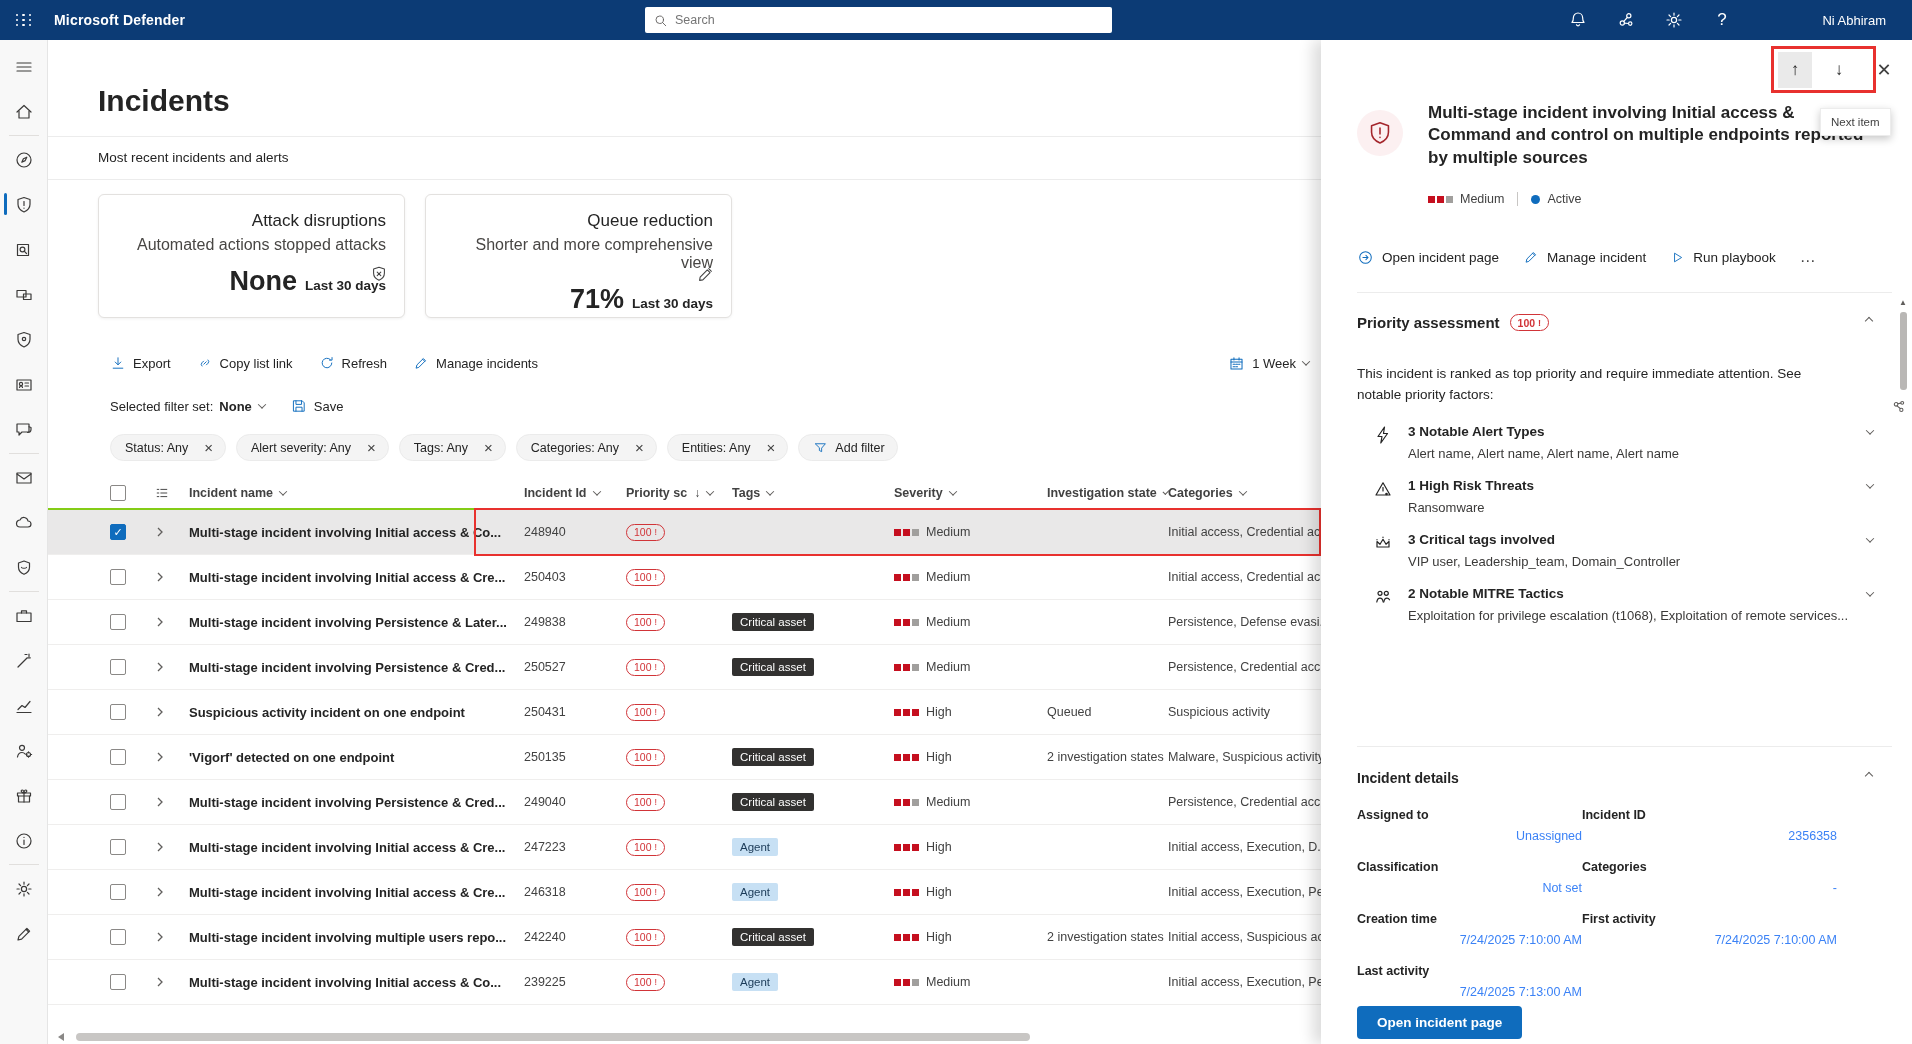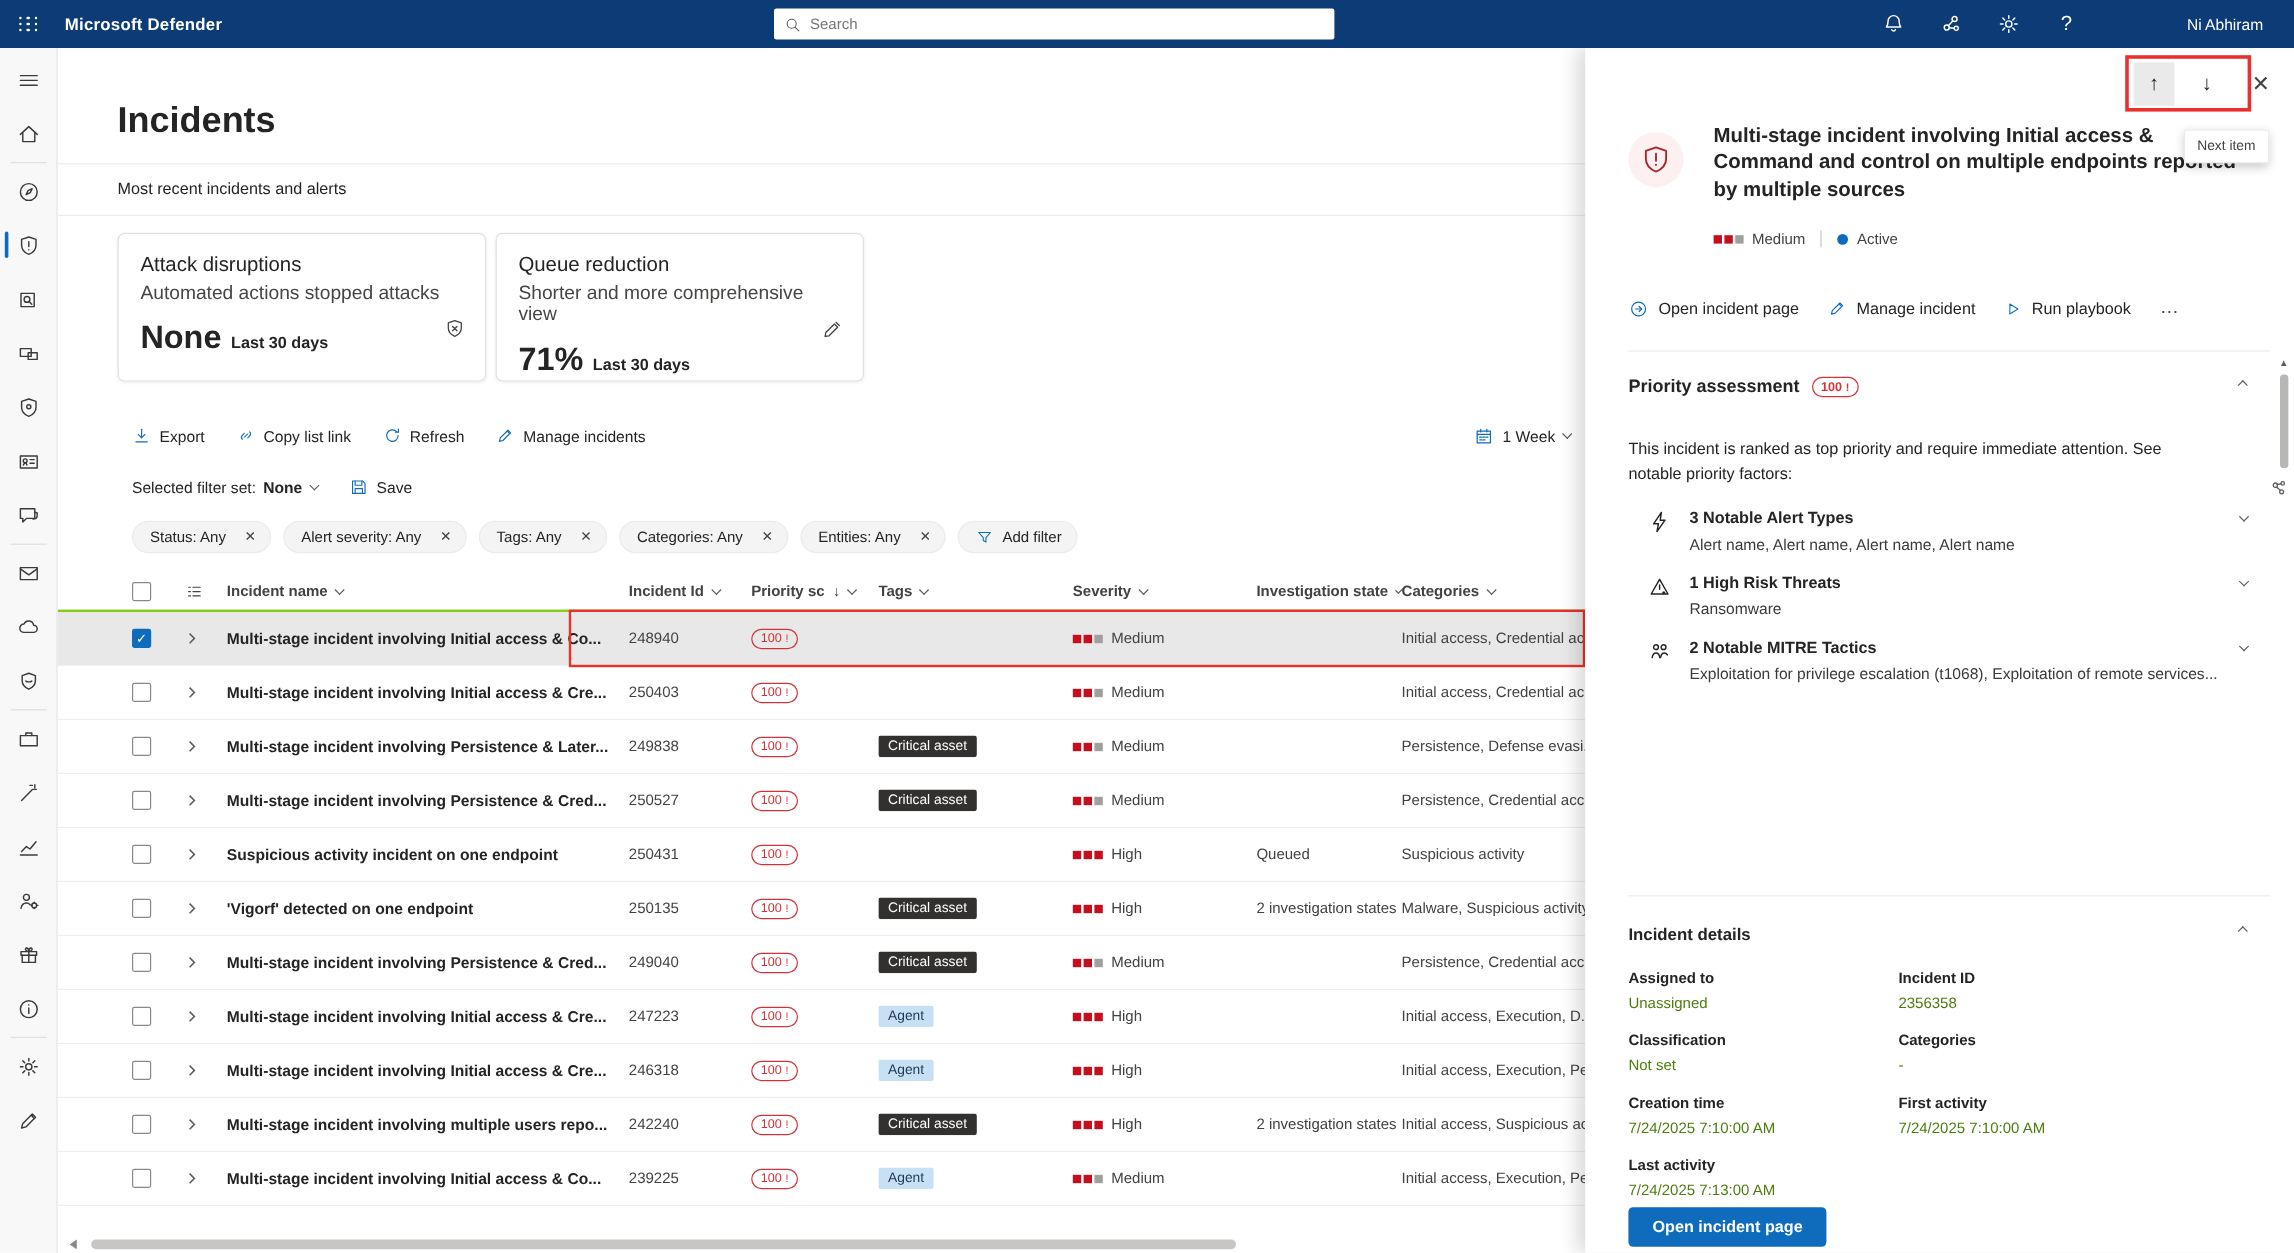--- a/index.html
+++ b/index.html
@@ -26,21 +26,21 @@
   .sb-div { width:30px; height:1px; background:#e1dfdd; margin:1px auto; }
   .sbi { width:20px; height:20px; display:block; }
 
   
   .main { position:absolute; left:48px; top:40px; width:1273px; height:1004px; background:#fff; overflow:hidden; }
   .page-title { font-size:30px; font-weight:bold; color:#242424; margin:44px 0 0 50px; }
   .hdiv { height:1px; background:#ececec; margin-top:18px; }
   .subtitle { font-size:13.5px; color:#242424; margin:13px 0 0 50px; }
   .hdiv2 { height:1px; background:#ececec; margin-top:14px; }
 
-  .cards { display:flex; gap:8px; margin:14px 0 0 50px; }
+  .cards { display:flex; gap:20px; margin:14px 0 0 50px;text-align:right; }
   .card { width:307px; height:124px; border:1px solid #e3e1df; border-radius:6px; box-shadow:0 1px 3px rgba(0,0,0,.06); padding:16px 18px; position:relative; background:#fff; }
   .card-title { font-size:17px; color:#242424; }
   .card-sub { font-size:16px; color:#484644; margin-top:5px; }
   .card-value { font-size:27px; font-weight:bold; color:#242424; margin-top:12px; display:inline-block; }
   .card-period { font-size:13.5px; font-weight:600; color:#242424; margin-left:8px; }
   .card-ico { position:absolute; right:16px; bottom:34px; width:18px; height:18px; color:#424242; }
 
   .toolbar { display:flex; align-items:center; margin:32px 0 0 62px; height:26px; padding-right:12px; }
   .tool-btn { display:flex; align-items:center; gap:7px; margin-right:26px; font-size:13px; color:#242424; cursor:pointer; }
   .tool-btn svg { color:#0f6cbd; }
@@ -119,21 +119,21 @@
   .f-ico { flex:none; width:20px; height:20px; color:#242424; margin-top:1px; }
   .f-main { margin-left:15px; flex:1; }
   .f-title { font-size:13.5px; font-weight:bold; color:#242424; }
   .f-sub { font-size:13px; color:#3b3a39; margin-top:7px; line-height:1.3; }
   .f-chev { margin-top:5px; cursor:pointer; }
 
   .p-det-h { position:absolute; left:36px; top:730px; font-size:14px; font-weight:bold; color:#242424; }
   .p-det-chev { position:absolute; right:40px; top:733px; cursor:pointer; }
   .details { position:absolute; left:36px; top:768px; width:480px; display:grid; grid-template-columns:225px 255px; grid-row-gap:17px; }
   .d-label { font-size:12.5px; font-weight:bold; color:#242424; }
-  .d-value { font-size:12.5px; color:#4d7c0f; margin-top:7px; }
+  .d-value { font-size:12.5px; color:#3b82f6; margin-top:7px;text-align:right; }
 
   .p-open-btn { position:absolute; left:36px; top:966px; height:33px; background:#0f6cbd; color:#fff; border:none; border-radius:4px; font-size:13.5px; font-weight:bold; padding:0 20px; cursor:pointer; font-family:inherit; }
 
   .pscroll-up { position:absolute; right:5px; top:258px; font-size:8px; color:#605e5c; }
   .pscroll-thumb { position:absolute; right:5px; top:272px; width:7px; height:78px; background:#b9b7b5; border-radius:3px; cursor:pointer; }
   .p-dots-link { position:absolute; right:4px; top:358px; width:18px; height:18px; color:#605e5c; }
 </style>
 </head>
 <body>
 
@@ -741,20 +741,31 @@
             <circle cx="13.5" cy="15" r="1.3" fill="currentColor" stroke="none"></circle>
           </svg></span>
     <div class="f-main">
       <div class="f-title">1 High Risk Threats</div>
       <div class="f-sub">Ransomware</div>
     </div>
     <span class="chev down f-chev"></span>
   </div>
       <div class="factor">
     <span class="f-ico"><svg viewBox="0 0 20 20" width="100%" height="100%" fill="none" stroke="currentColor" stroke-width="1.2" stroke-linecap="round" stroke-linejoin="round">
+            <path d="M4 8.5l3 2.8 3-5 3 5 3-2.8V14H4z"></path>
+            <path d="M4 6.6v.2M10 4.2v.2M16 6.6v.2"></path>
+          </svg></span>
+    <div class="f-main">
+      <div class="f-title">3 Critical tags involved</div>
+      <div class="f-sub">VIP user, Leadership_team, Domain_Controller</div>
+    </div>
+    <span class="chev down f-chev"></span>
+  </div>
+      <div class="factor">
+    <span class="f-ico"><svg viewBox="0 0 20 20" width="100%" height="100%" fill="none" stroke="currentColor" stroke-width="1.2" stroke-linecap="round" stroke-linejoin="round">
             <circle cx="7" cy="6.3" r="2"></circle>
             <circle cx="13.3" cy="6.3" r="2"></circle>
             <path d="M3.8 15c.4-2.5 1.7-3.9 3.2-3.9s2.8 1.4 3.2 3.9"></path>
             <path d="M10.8 15c.4-2.5 1.7-3.9 3.2-3.9 1 0 1.9.6 2.5 1.7"></path>
           </svg></span>
     <div class="f-main">
       <div class="f-title">2 Notable MITRE Tactics</div>
       <div class="f-sub">Exploitation for privilege escalation (t1068), Exploitation of remote services...</div>
     </div>
     <span class="chev down f-chev"></span>

